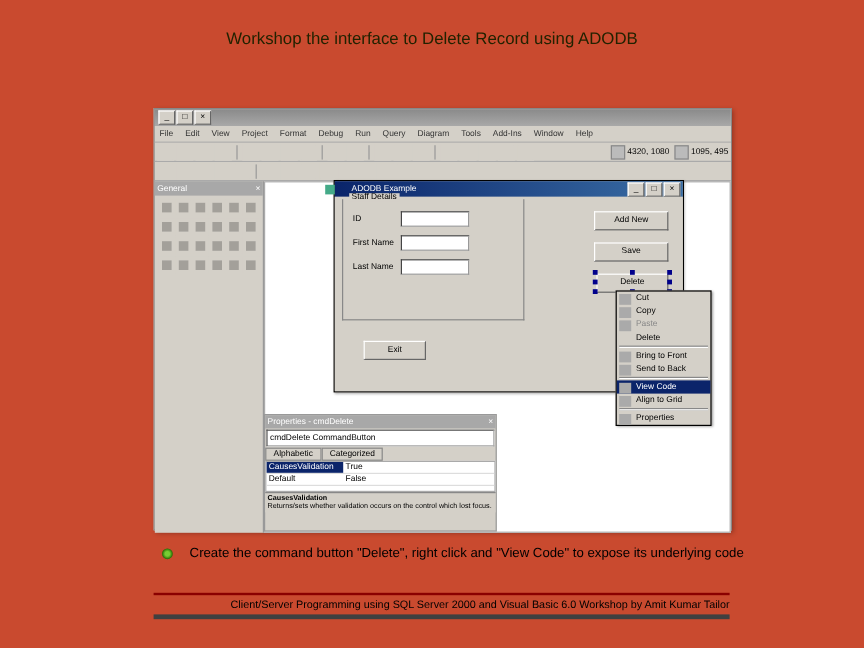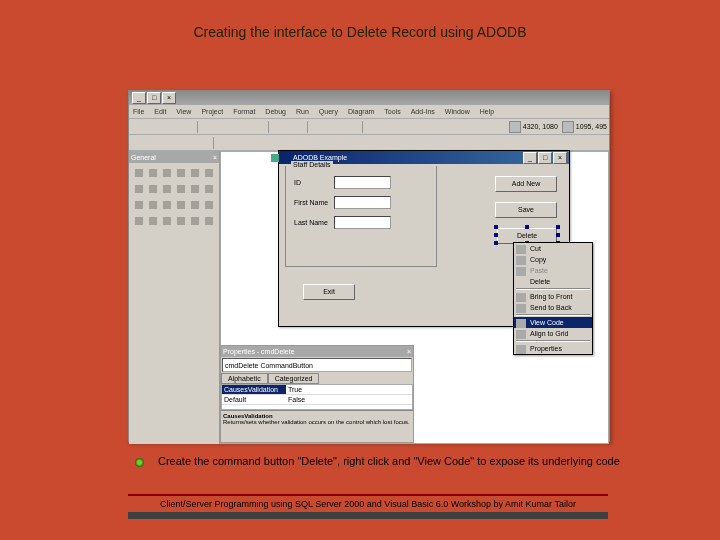--- a/index.html
+++ b/index.html
@@ -317,31 +317,31 @@
   margin-right: 14px;
   vertical-align: middle;
 }
 .footer-bar {
   position: absolute;
   top: 494px;
   left: 128px;
   width: 480px;
   height: 16px;
   border-top: 2px solid #8a0000;
-  border-bottom: 7px solid #404040;
-  text-align: center;
+  border-bottom: 4px solid #404040;
+  text-align: right;
   font-size: 9px;
   line-height: 16px;
   color: #000;
 }
 </style>
 </head>
 <body>
 
-<div class="slide-title">Creating the interface to Delete Record using ADODB</div>
+<div class="slide-title">Workshop the interface to Delete Record using ADODB</div>
 
 <div class="ide-container">
   <div class="ide-titlebar">
     <div class="win-btn">_</div>
     <div class="win-btn">□</div>
     <div class="win-btn">×</div>
   </div>
   <div class="menubar">
     <span>File</span>
     <span>Edit</span>

